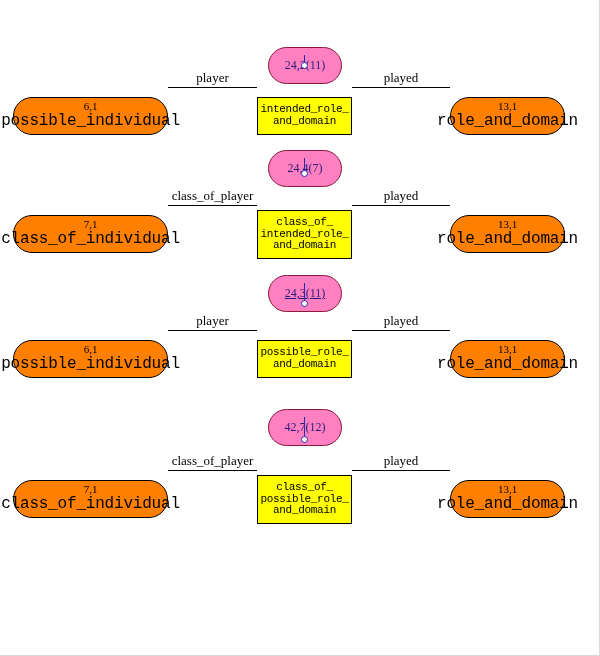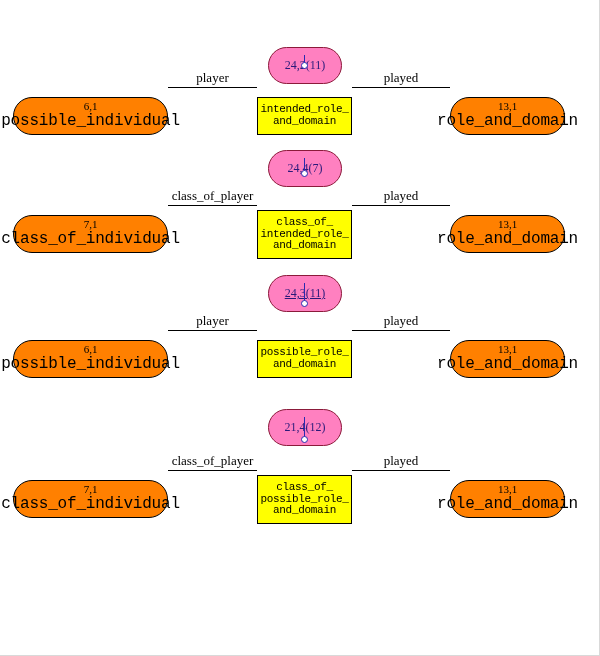--- a/index.html
+++ b/index.html
@@ -190,21 +190,21 @@
     <div class="edge-label" style="left:352px; top:313px; width:98px;">played</div>
 
     <div class="node entity" style="left:450px; top:311px; width:115px; height:38px;">
       <span class="ln1">13,1</span>
       <span class="ln2">role_and_domain</span>
     </div>
   </div>
 
   <div>
     <div class="node bubble" style="left:268px; top:380px; width:74px; height:37px;">
-      <span>21,4(12)</span>
+      <span>42,7(12)</span>
     </div>
     <div class="vline" style="left:304px; top:417px; height:21px;"></div>
     <div class="joint" style="left:301px; top:436px;"></div>
 
     <div class="node entity" style="left:13px; top:451px; width:155px; height:38px;">
       <span class="ln1">7,1</span>
       <span class="ln2">class_of_individual</span>
     </div>
 
     <div class="hline" style="left:168px; top:470px; width:89px;"></div>

